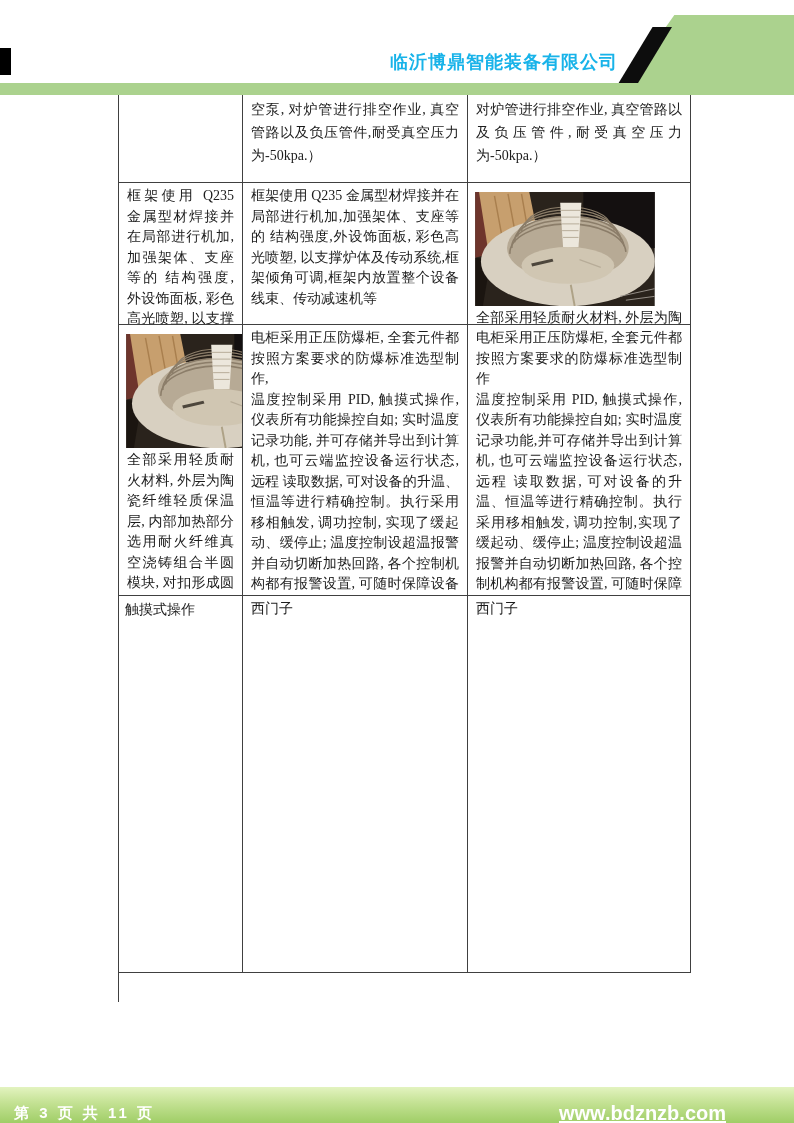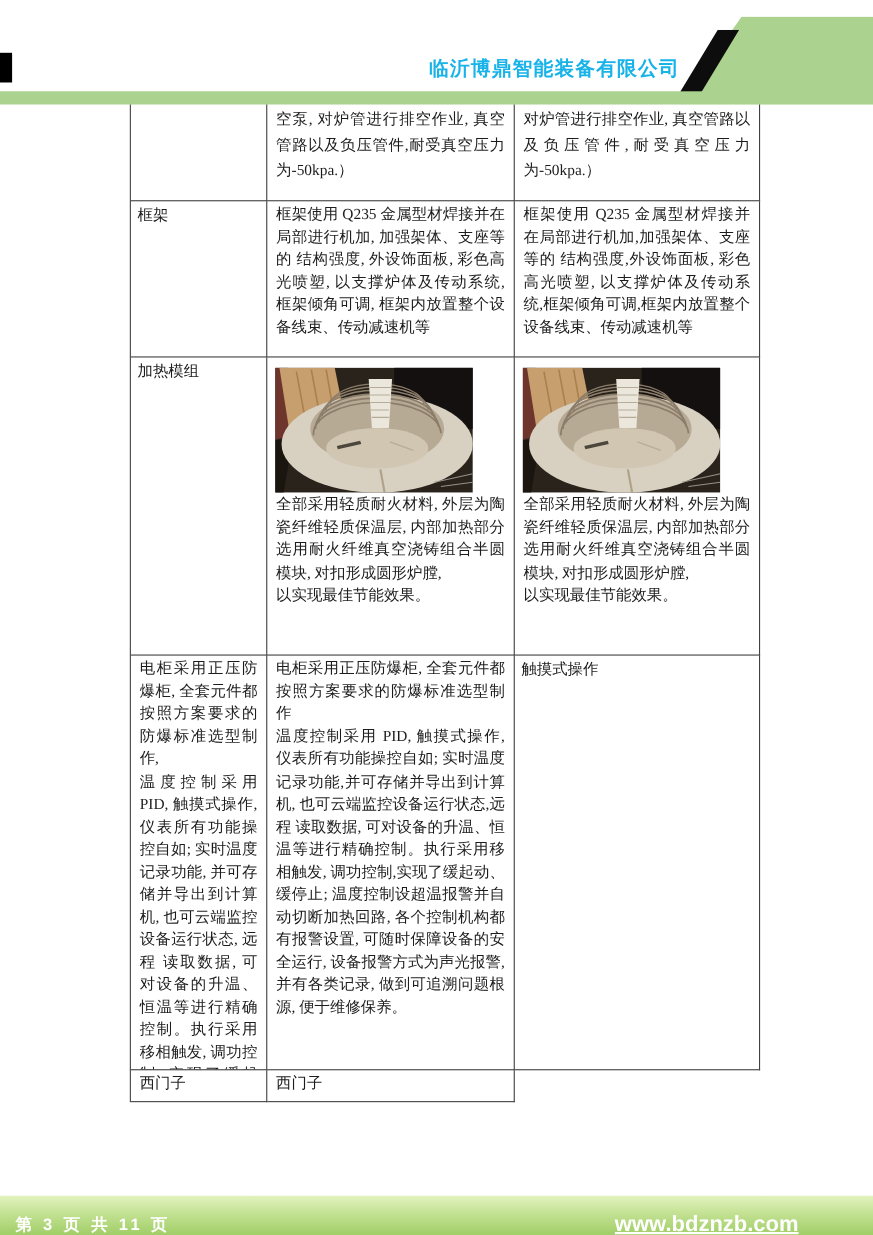--- a/index.html
+++ b/index.html
@@ -98,25 +98,23 @@
     <div class="green-strip"></div>
     <div class="company">临沂博鼎智能装备有限公司</div>
   </div>
 
   <div class="tbl">
 
     <div class="cell lbl"></div>
     <div class="cell body loose">空泵, 对炉管进行排空作业, 真空管路以及负压管件,耐受真空压力为-50kpa.）</div>
     <div class="cell body loose">对炉管进行排空作业, 真空管路以及负压管件,耐受真空压力为-50kpa.）</div>
 
-    <div class="cell lbl">框架</div>
     <div class="cell body">框架使用 Q235 金属型材焊接并在局部进行机加, 加强架体、支座等的 结构强度, 外设饰面板, 彩色高光喷塑, 以支撑炉体及传动系统, 框架倾角可调, 框架内放置整个设备线束、传动减速机等</div>
     <div class="cell body">框架使用 Q235 金属型材焊接并在局部进行机加,加强架体、支座等的 结构强度,外设饰面板, 彩色高光喷塑, 以支撑炉体及传动系统,框架倾角可调,框架内放置整个设备线束、传动减速机等</div>
 
-    <div class="cell lbl">加热模组</div>
     <div class="cell imgcell">
       <svg class="photo" viewBox="0 0 186 118" aria-label="圆形轻质耐火加热模组照片">
         <use href="#furnace"></use>
       </svg>
       <div class="para">全部采用轻质耐火材料, 外层为陶瓷纤维轻质保温层, 内部加热部分选用耐火纤维真空浇铸组合半圆模块, 对扣形成圆形炉膛,</div>
       <div class="para">以实现最佳节能效果。</div>
     </div>
     <div class="cell imgcell">
       <svg class="photo" viewBox="0 0 186 118" aria-label="圆形轻质耐火加热模组照片">
         <use href="#furnace"></use>

